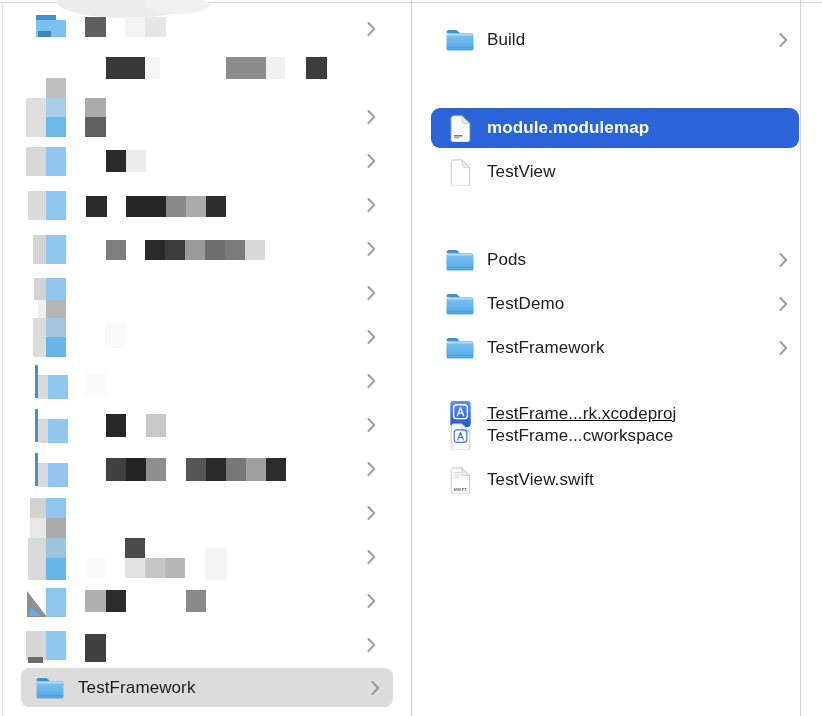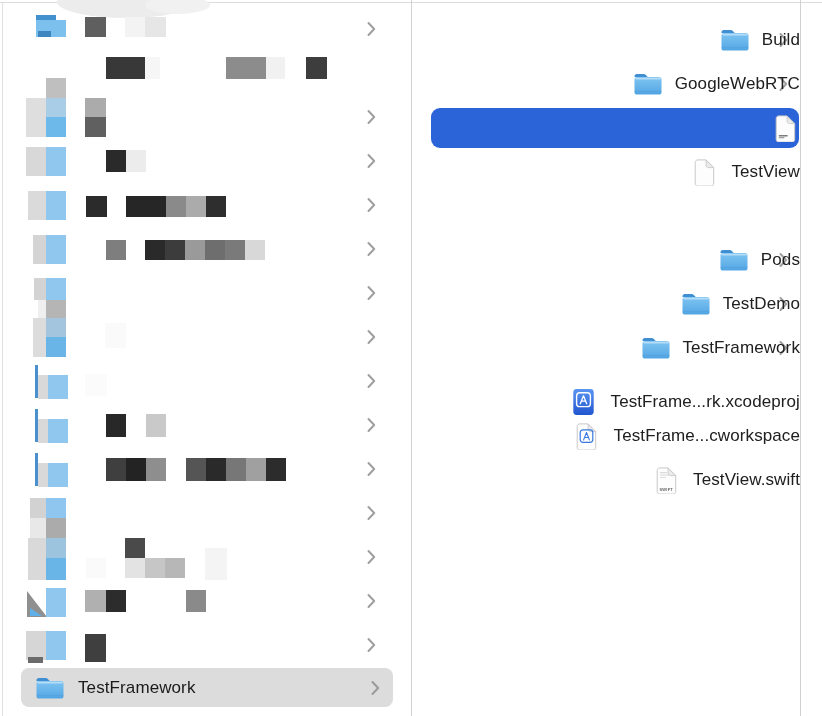--- a/index.html
+++ b/index.html
@@ -25,21 +25,21 @@
   .left-selected {
     position:absolute; left:21px; top:668px; width:372px; height:39px;
     border-radius:8px; display:flex; align-items:center;
   }
   .left-selected .icon-box { margin-left:14px; width:30px; height:24px; display:flex; align-items:center; justify-content:center; }
   .left-selected .label { margin-left:13px; font-size:17px; color:#1b1b1d; letter-spacing:.1px; }
   .left-selected .chev { right:13px; top:12px; }
 
   
   .col-right { position:absolute; left:412px; top:0; width:388px; height:716px; }
-  .r-row { position:absolute; left:0; width:388px; height:44px; display:flex; align-items:center;justify-content:flex-end; }
+  .r-row { position:absolute; left:0; width:388px; height:44px; display:flex; align-items:center; }
   .sel-pill { position:absolute; left:19px; top:2px; width:368px; height:40px; border-radius:9px; z-index:0; }
   .r-row .icon-box { position:relative; z-index:1; margin-left:33px; width:30px; height:30px;
                      display:flex; align-items:center; justify-content:center; }
   .r-row .label { position:relative; z-index:1; margin-left:12px; font-size:17px; color:#202022; letter-spacing:.1px; white-space:nowrap; }
   .r-row.selected .label { color:#ffffff; font-weight:600; }
   .r-row .chev { left:367px; top:14px; }
   .defs-hidden { position:absolute; width:0; height:0; overflow:hidden; }
 </style>
 </head>
 <body>
@@ -230,45 +230,31 @@
   <rect x="2.2" y="5.7" width="25.6" height="1.7" rx=".85" fill="#ffffff" opacity=".45"></rect>
   <rect x="1.5" y="18.9" width="27" height="1" fill="#3f8fd2" opacity=".25"></rect>
   <rect x="1.5" y="20.6" width="27" height="1" fill="#3f8fd2" opacity=".18"></rect>
 </svg>
         </span>
         <span class="label">Build</span>
         <span class="chev"><svg width="9" height="16" viewBox="0 0 9 16">
             <path d="M1.5 2 L7.2 8 L1.5 14" fill="none" stroke="#9f9f9f" stroke-width="2" stroke-linecap="round" stroke-linejoin="round"></path>
           </svg></span>
       </div>
-      <div class="r-row" style="top: 62px;">
-        <span class="icon-box">
-          <svg width="30" height="24" viewBox="0 0 30 24">
-  <path d="M1.5 7 V4.4 C1.5 3 2.4 2.1 3.8 2.1 h7 c.8 0 1.5 .3 2 .9 l1.9 2 H1.5 z" fill="#3f8fd2"></path>
-  <rect x="1.5" y="4.9" width="27" height="17.6" rx="2.6" fill="url(#gf)"></rect>
-  <rect x="2.2" y="5.7" width="25.6" height="1.7" rx=".85" fill="#ffffff" opacity=".45"></rect>
-  <rect x="1.5" y="18.9" width="27" height="1" fill="#3f8fd2" opacity=".25"></rect>
-  <rect x="1.5" y="20.6" width="27" height="1" fill="#3f8fd2" opacity=".18"></rect>
-</svg>
-        </span>
-        <span class="label">GoogleWebRTC</span>
-        <span class="chev"><svg width="9" height="16" viewBox="0 0 9 16">
-            <path d="M1.5 2 L7.2 8 L1.5 14" fill="none" stroke="#9f9f9f" stroke-width="2" stroke-linecap="round" stroke-linejoin="round"></path>
-          </svg></span>
-      </div>
       <div class="r-row selected" style="top: 106px;">
         <div class="sel-pill" style="background: rgb(43, 99, 216);"></div>
         <span class="icon-box">
           <svg width="23" height="28" viewBox="0 0 23 28">
   <path d="M2.2 4.6 C2.2 2.9 3.2 1.9 4.9 1.9 h8.2 l7.6 7.6 v15.9 c0 1.7-1 2.7-2.7 2.7 H4.9 c-1.7 0-2.7-1-2.7-2.7 z" fill="#fdfdfd" stroke="#c8c8c8" stroke-width="1"></path>
   <path d="M13.1 2.2 l7.4 7.4 h-4.9 c-1.5 0-2.5-1-2.5-2.5 z" fill="#ebebeb" stroke="#c8c8c8" stroke-width=".9"></path>
             <rect x="4.8" y="21" width="8.8" height="1.5" fill="#7b7b7b"></rect>
             <rect x="4.8" y="23.1" width="5.6" height="1.2" fill="#9a9a9a"></rect>
           </svg>
         </span>
+        <span class="label">module.modulemap</span>
       </div>
       <div class="r-row" style="top: 150px;">
         <span class="icon-box">
           <svg width="23" height="28" viewBox="0 0 23 28">
   <path d="M2.2 4.6 C2.2 2.9 3.2 1.9 4.9 1.9 h8.2 l7.6 7.6 v15.9 c0 1.7-1 2.7-2.7 2.7 H4.9 c-1.7 0-2.7-1-2.7-2.7 z" fill="#fdfdfd" stroke="#c8c8c8" stroke-width="1"></path>
   <path d="M13.1 2.2 l7.4 7.4 h-4.9 c-1.5 0-2.5-1-2.5-2.5 z" fill="#ebebeb" stroke="#c8c8c8" stroke-width=".9"></path>
           </svg>
         </span>
         <span class="label">TestView</span>
       </div>
@@ -310,21 +296,21 @@
   <rect x="2.2" y="5.7" width="25.6" height="1.7" rx=".85" fill="#ffffff" opacity=".45"></rect>
   <rect x="1.5" y="18.9" width="27" height="1" fill="#3f8fd2" opacity=".25"></rect>
   <rect x="1.5" y="20.6" width="27" height="1" fill="#3f8fd2" opacity=".18"></rect>
 </svg>
         </span>
         <span class="label">TestFramework</span>
         <span class="chev"><svg width="9" height="16" viewBox="0 0 9 16">
             <path d="M1.5 2 L7.2 8 L1.5 14" fill="none" stroke="#9f9f9f" stroke-width="2" stroke-linecap="round" stroke-linejoin="round"></path>
           </svg></span>
       </div>
-      <div class="r-row" style="top: 380px;">
+      <div class="r-row" style="top: 392px; text-decoration: underline;">
         <span class="icon-box">
           <svg width="23" height="28" viewBox="0 0 23 28">
      <rect x="1.3" y="1" width="20.4" height="26" rx="3.4" fill="url(#gx)"></rect>
      <rect x="4.6" y="4.8" width="13.8" height="13.8" rx="3.2" fill="none" stroke="#ffffff" stroke-width="1.4"></rect>
      <path d="M8.3 15.8 L11.5 7.8 L14.7 15.8 M9.4 13.1 h4.2" fill="none" stroke="#ffffff" stroke-width="1.3" stroke-linecap="round" stroke-linejoin="round"></path>
           </svg>
         </span>
         <span class="label">TestFrame...rk.xcodeproj</span>
       </div>
       <div class="r-row" style="top: 414px;">

